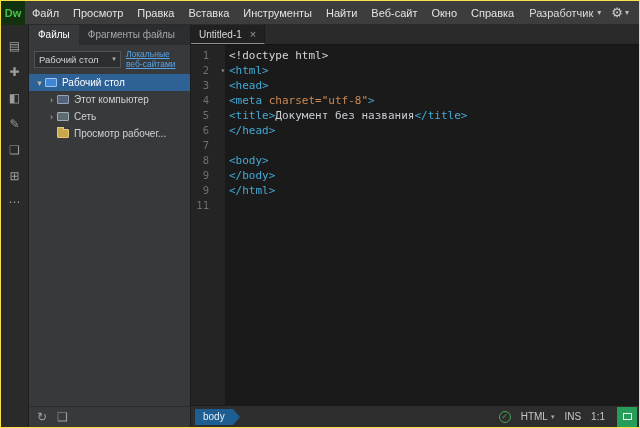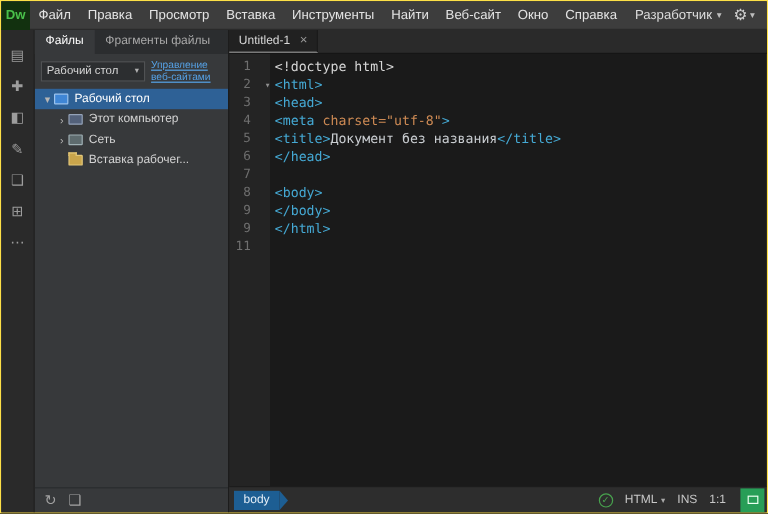--- a/index.html
+++ b/index.html
@@ -76,22 +76,22 @@
 </style>
 </head>
 <body>
 
 <div class="window">
 
   <div class="menubar">
     <div class="dw-logo">Dw</div>
     <div class="menu-items">
         <span class="menu-item">Файл</span>
+        <span class="menu-item">Просмотр</span>
         <span class="menu-item">Правка</span>
-        <span class="menu-item">Просмотр</span>
         <span class="menu-item">Вставка</span>
         <span class="menu-item">Инструменты</span>
         <span class="menu-item">Найти</span>
         <span class="menu-item">Веб-сайт</span>
         <span class="menu-item">Окно</span>
         <span class="menu-item">Справка</span>
       </div>
     <div class="menubar-right">
       <div class="workspace">
         <span>Разработчик</span>
@@ -117,42 +117,42 @@
   <div class="files-panel">
     <div class="panel-tabs">
       <div class="ptab active">Файлы</div>
       <div class="ptab">Фрагменты файлы</div>
     </div>
     <div class="site-row">
       <div class="site-select">
         <span>Рабочий стол</span>
         <span class="caret">▾</span>
       </div>
-      <a class="manage-link">Управление веб-сайтами</a>
+      <a class="manage-link">Локальные веб-сайтами</a>
     </div>
     <div class="tree">
         <div class="trow selected" style="padding-left: 5px;">
           <span class="chev">▾</span>
           <span class="ticon desktop-icon"></span>
           <span class="tlabel">Рабочий стол</span>
         </div>
         <div class="trow" style="padding-left: 17px;">
           <span class="chev">›</span>
           <span class="ticon computer-icon"></span>
           <span class="tlabel">Этот компьютер</span>
         </div>
         <div class="trow" style="padding-left: 17px;">
           <span class="chev">›</span>
           <span class="ticon network-icon"></span>
           <span class="tlabel">Сеть</span>
         </div>
         <div class="trow" style="padding-left: 17px;">
           <span class="chev"></span>
           <span class="ticon folder-icon"></span>
-          <span class="tlabel">Вставка рабочег...</span>
+          <span class="tlabel">Просмотр рабочег...</span>
         </div>
       </div>
     <div class="panel-footer">
       <span class="footer-icon">↻</span>
       <span class="footer-icon">❑</span>
     </div>
   </div>
 
   <div class="editor">
     <div class="tabbar">

